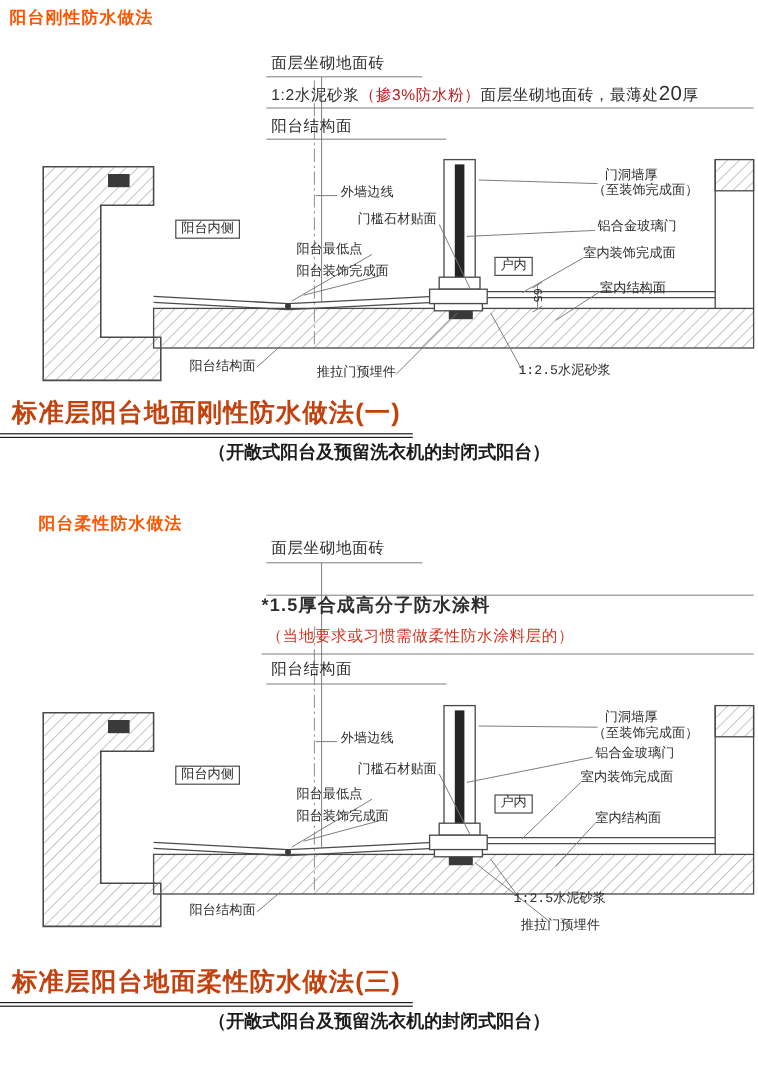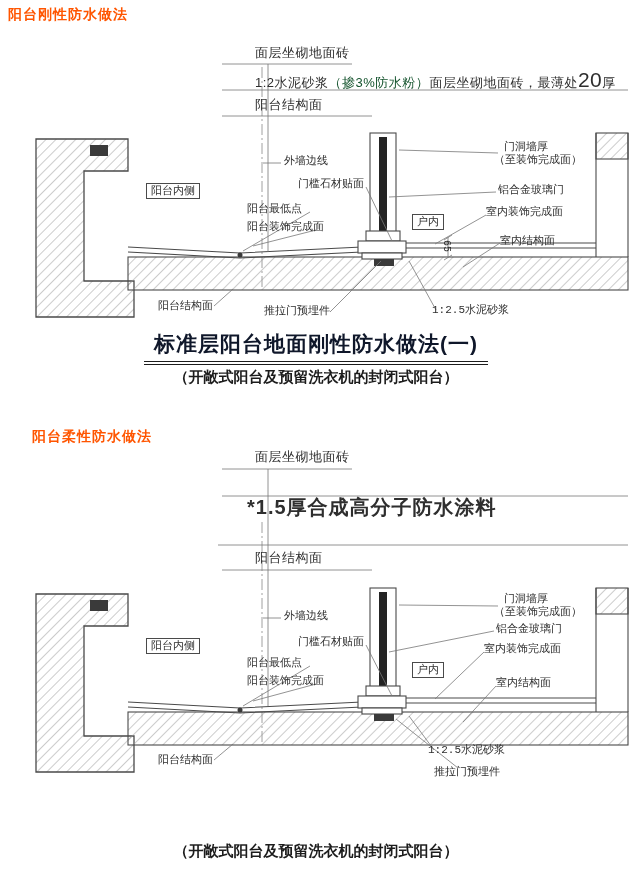--- a/index.html
+++ b/index.html
@@ -1,29 +1,29 @@
 <!DOCTYPE html>
 <html><head>
 <meta charset="utf-8">
 <style>
   html,body{margin:0;padding:0;background:#ffffff;}
   .page{position:relative;width:632px;height:892px;background:#fff;overflow:hidden;
         font-family:"Liberation Sans","DejaVu Sans",sans-serif;color:#2e2e2e;}
   .linework{position:absolute;left:0;top:0;}
   .sec-heading{position:absolute;font-size:14px;font-weight:bold;color:#ff5500;white-space:nowrap;letter-spacing:1px;}
-  .note{position:absolute;font-size:13px;color:#2e2e2e;white-space:nowrap;letter-spacing:0.5px;line-height:1.15;margin-left:29px;}
-  .note .red{color:#14532d;}
-  .note .num{font-size:21px;}
-  .note.membrane{font-size:20px;font-weight:bold;letter-spacing:1px;}
+  .note{position:absolute;font-size:13px;color:#2e2e2e;white-space:nowrap;letter-spacing:0.5px;line-height:1.15;}
+  .note .red{color:#b91c1c;}
+  .note .num{font-size:17px;}
+  .note.membrane{font-size:15px;font-weight:bold;letter-spacing:1px;}
   .note.red-line{color:#cf3522;}
   .lbl{position:absolute;font-size:11px;color:#2e2e2e;white-space:nowrap;line-height:1.1;font-family:Liberation Mono, monospace;}
   .boxed{border:1px solid #4a4a4a;padding:1px 4px;background:#fff;}
   .dim-rot{transform:rotate(90deg);transform-origin:left top;font-size:10px;}
-  .fig-title{position:absolute;left:0;width:632px;text-align:center;font-size:21px;font-weight:bold;
-             color:#0f172a;letter-spacing:1px;}
+  .fig-title{position:absolute;left:0;width:632px;font-size:21px;font-weight:bold;
+             color:#c2410c;letter-spacing:1px;}
   .fig-title .tspan{display:inline-block;border-bottom:4px double #1c1c1c;padding:0 10px 3px;}
   .fig-subtitle{position:absolute;left:0;width:632px;text-align:center;font-size:15px;font-weight:bold;color:#1c1c1c;}
 </style>
 </head>
 <body>
 
 <div class="page">
 
   <svg class="linework" width="632" height="892" viewBox="0 0 632 892" aria-hidden="true">
     <defs>
@@ -127,32 +127,36 @@
 
   <div class="fig-title" style="top:330px;">
     <span class="tspan">标准层阳台地面刚性防水做法(一)</span>
   </div>
   <div class="fig-subtitle" style="top:368px;">（开敞式阳台及预留洗衣机的封闭式阳台）</div>
 
   <h2 class="sec-heading" style="left:8px;top:428px;margin:0;padding-left:24px;">阳台柔性防水做法</h2>
 
   <div class="note" style="left:226px;top:450px;">面层坐砌地面砖</div>
   <div class="note membrane" style="left:218px;top:496px;">*1.5厚合成高分子防水涂料</div>
+  <div class="note red-line" style="left:222px;top:523px;">（当地要求或习惯需做柔性防水涂料层的）</div>
   <div class="note" style="left:226px;top:551px;">阳台结构面</div>
 
   <div class="lbl" style="left:284px;top:610px;">外墙边线</div>
   <div class="lbl boxed" style="left:146px;top:638px;">阳台内侧</div>
   <div class="lbl" style="left:298px;top:636px;">门槛石材贴面</div>
   <div class="lbl" style="left:247px;top:657px;">阳台最低点</div>
   <div class="lbl" style="left:247px;top:675px;">阳台装饰完成面</div>
   <div class="lbl" style="left:158px;top:754px;">阳台结构面</div>
   <div class="lbl" style="left:504px;top:593px;">门洞墙厚</div>
   <div class="lbl" style="left:494px;top:606px;">（至装饰完成面）</div>
   <div class="lbl" style="left:496px;top:623px;">铝合金玻璃门</div>
   <div class="lbl" style="left:484px;top:643px;">室内装饰完成面</div>
   <div class="lbl" style="left:496px;top:677px;">室内结构面</div>
   <div class="lbl boxed" style="left:412px;top:662px;">户内</div>
   <div class="lbl" style="left:428px;top:744px;">1:2.5水泥砂浆</div>
   <div class="lbl" style="left:434px;top:766px;">推拉门预埋件</div>
 
+  <div class="fig-title" style="top:804px;">
+    <span class="tspan">标准层阳台地面柔性防水做法(三)</span>
+  </div>
   <div class="fig-subtitle" style="top:842px;">（开敞式阳台及预留洗衣机的封闭式阳台）</div>
 
 </div>
 
 </body></html>

